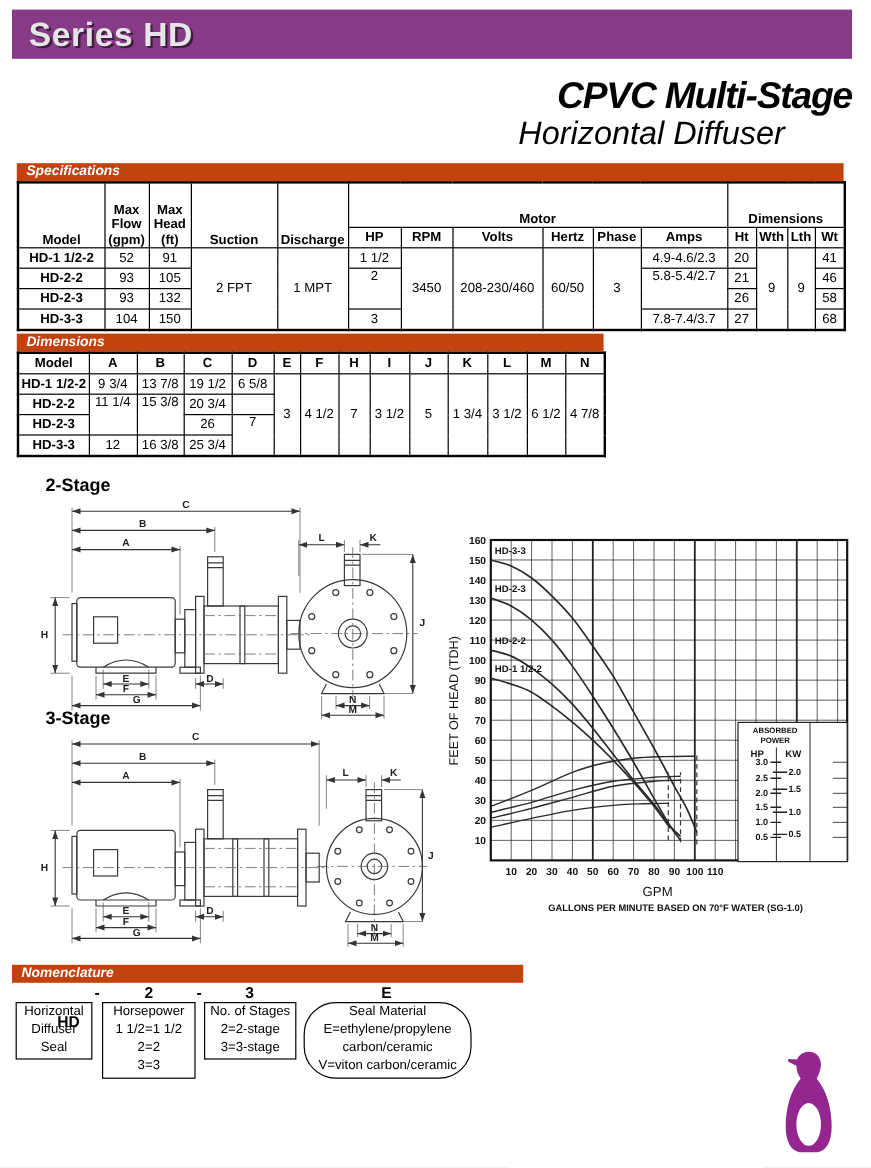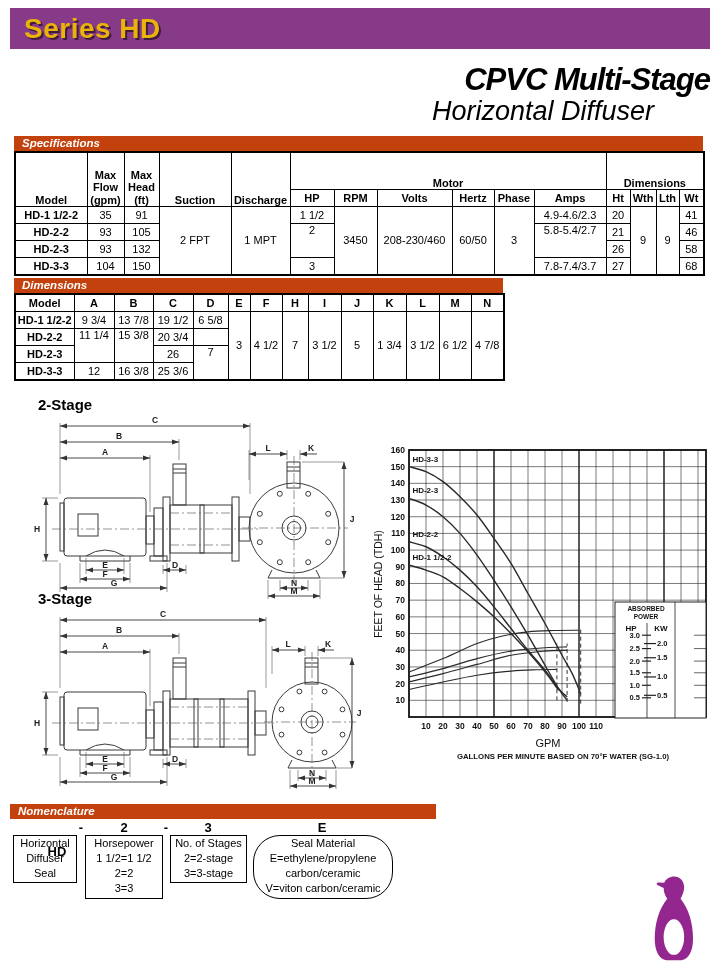--- a/index.html
+++ b/index.html
@@ -1,21 +1,21 @@
 <!DOCTYPE html>
 <html><head>
 <meta charset="utf-8">
 <style>
   html,body{margin:0;padding:0;background:#e8e8e8;}
   .page{position:relative;width:726px;height:973px;background:#fff;margin:0 auto;
         font-family:"Liberation Sans",sans-serif;color:#000;overflow:hidden;}
 
   
   .header-bar{position:absolute;left:10px;top:8px;width:700px;height:41px;}
-  .header-bar .txt{font-size:28px;font-weight:bold;color:#eab308;line-height:41px;
+  .header-bar .txt{font-size:28px;font-weight:bold;color:#e5e5e5;line-height:41px;
         padding-left:14px;text-shadow:2px 2px 0 #401c40;letter-spacing:.5px;}
   .title-block{position:absolute;top:64px;right:16px;text-align:right;}
   .title-main{font-size:31px;font-weight:bold;font-style:italic;letter-spacing:-1px;line-height:1.05;}
   .title-sub{font-size:27px;font-style:italic;margin-right:56px;line-height:1.05;}
 
   
   .band{background:#c2410c;color:#fff;font-style:italic;font-weight:bold;font-size:11.5px;
         padding:1px 0 2px 8px;box-sizing:border-box;}
 
   
@@ -119,21 +119,21 @@
         <th>Hertz</th>
         <th>Phase</th>
         <th>Amps</th>
         <th>Ht</th>
         <th>Wth</th>
         <th>Lth</th>
         <th>Wt</th>
       </tr>
       <tr>
         <td class="mdl">HD-1 1/2-2</td>
-        <td>35</td>
+        <td>52</td>
         <td>91</td>
         <td rowspan="4">2 FPT</td>
         <td rowspan="4">1 MPT</td>
         <td>1 1/2</td>
         <td rowspan="4">3450</td>
         <td rowspan="4">208-230/460</td>
         <td rowspan="4">60/50</td>
         <td rowspan="4">3</td>
         <td>4.9-4.6/2.3</td>
         <td>20</td>
@@ -231,21 +231,21 @@
       </tr>
       <tr>
         <td class="mdl">HD-2-3</td>
         <td>26</td>
         <td rowspan="2" class="va-t">7</td>
       </tr>
       <tr>
         <td class="mdl">HD-3-3</td>
         <td>12</td>
         <td>16 3/8</td>
-        <td>25 3/6</td>
+        <td>25 3/4</td>
       </tr>
     </tbody>
       </table>
   </div>
 
   <div class="stage-title" style="left:38px;top:396px;">2-Stage</div>
   <svg class="drawing" style="left:24px;top:410px;" width="340" height="190" viewBox="0 0 340 190">
     <g class="body">
       <rect x="40" y="88" width="82" height="58" rx="3"></rect>
         <rect x="36" y="93" width="4" height="48"></rect>

